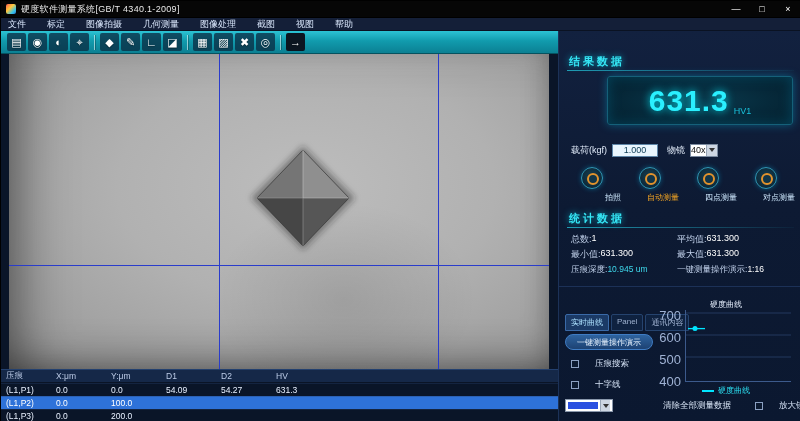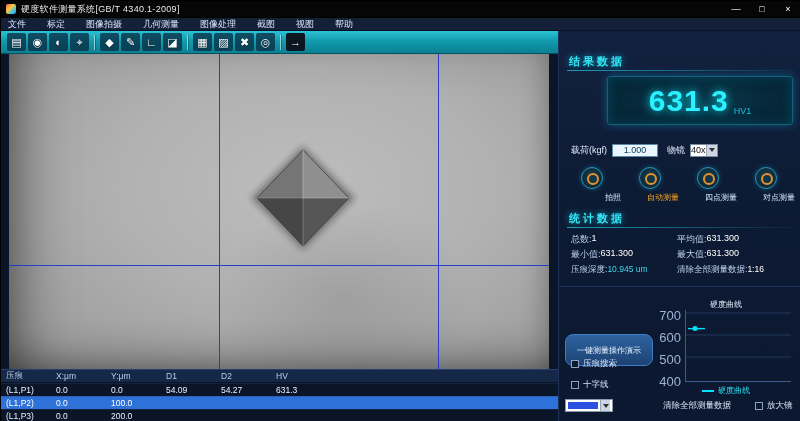--- a/index.html
+++ b/index.html
@@ -73,22 +73,22 @@
   .stat-row { position:absolute; left:12px; width:226px; display:flex; font-size:9px; white-space:nowrap; }
   .stat { display:flex; }
   .stat.left { width:106px; flex:none; }
   .sl { color:#c3d3ec; } .sv { color:#fff; } .sv.cyan { color:#3fd9ec; }
   #srow1 { top:202px; } #srow2 { top:217px; } #srow3 { top:233px; font-size:8.5px; }
 
   .chart-sec-line { position:absolute; left:0; top:255px; width:243px; height:1px; background:#1c3157; }
   .tabs { position:absolute; left:6px; top:283px; display:flex; gap:2px; }
   .tab { font-size:8px; color:#9db0ce; padding:2px 5px; border:1px solid #25436e; background:#0f2240; border-radius:2px 2px 0 0; white-space:nowrap; }
   .tab.active { color:#aee2ff; background:#1b3a66; border-color:#3a6aa8; }
-  .demo-btn { position:absolute; left:6px; top:303px; width:88px; height:32px; background:linear-gradient(180deg,#2e639f,#1d4273); border:1px solid #3f7cc4; border-radius:8px; color:#eaf4ff; font-size:8px; display:flex; align-items:center; justify-content:center; white-space:nowrap; }
-  .chk { position:absolute; display:flex; align-items:center; gap:4px; font-size:8.5px; color:#d6e3f6; white-space:nowrap; }
+  .demo-btn { position:absolute; left:6px; top:303px; width:88px; height:16px; background:linear-gradient(180deg,#2e639f,#1d4273); border:1px solid #3f7cc4; border-radius:8px; color:#eaf4ff; font-size:8px; display:flex; align-items:center; justify-content:center; white-space:nowrap; }
+  .chk { position:absolute; display:flex; align-items:center; gap:16px; font-size:8.5px; color:#d6e3f6; white-space:nowrap; }
   .chk .box { width:8px; height:8px; border:1px solid #8ba0c2; background:#0c1a30; flex:none; }
   #chk-search { left:12px; top:327px; }
   #chk-cross { left:12px; top:348px; }
 
   .chart { position:absolute; left:94px; top:268px; width:146px; height:100px; }
   .chart-title { position:absolute; left:0; top:0; width:100%; text-align:center; font-size:8px; color:#e8f1ff; }
   .ytick { position:absolute; left:0; width:28px; text-align:right; font-size:13px; color:#9fb2d4; }
   .plot { position:absolute; left:32px; top:11px; }
   .legend { position:absolute; left:0; top:86px; width:100%; display:flex; align-items:center; justify-content:center; gap:4px; font-size:8px; color:#2ce0f2; }
   .legend-line { width:12px; height:2px; background:#00e5ff; }
@@ -276,27 +276,32 @@
           <span class="sl">最大值:</span>
           <span class="sv">631.300</span>
         </span>
     </div>
     <div class="stat-row" id="srow3">
       <span class="stat left">
           <span class="sl">压痕深度:</span>
           <span class="sv cyan">10.945 um</span>
         </span>
       <span class="stat">
-          <span class="sl">清除全部测量数据:</span>
+          <span class="sl">一键测量操作演示:</span>
           <span class="sv">1:16</span>
         </span>
     </div>
 
     <div class="chart-sec-line"></div>
 
+    <div class="tabs">
+      <span class="tab active">实时曲线</span>
+      <span class="tab">Panel</span>
+      <span class="tab">通讯内容</span>
+    </div>
 
     <div class="demo-btn">一键测量操作演示</div>
 
     <label class="chk" id="chk-search">
       <span class="box"></span>
       <span>压痕搜索</span>
     </label>
     <label class="chk" id="chk-cross">
       <span class="box"></span>
       <span>十字线</span>

